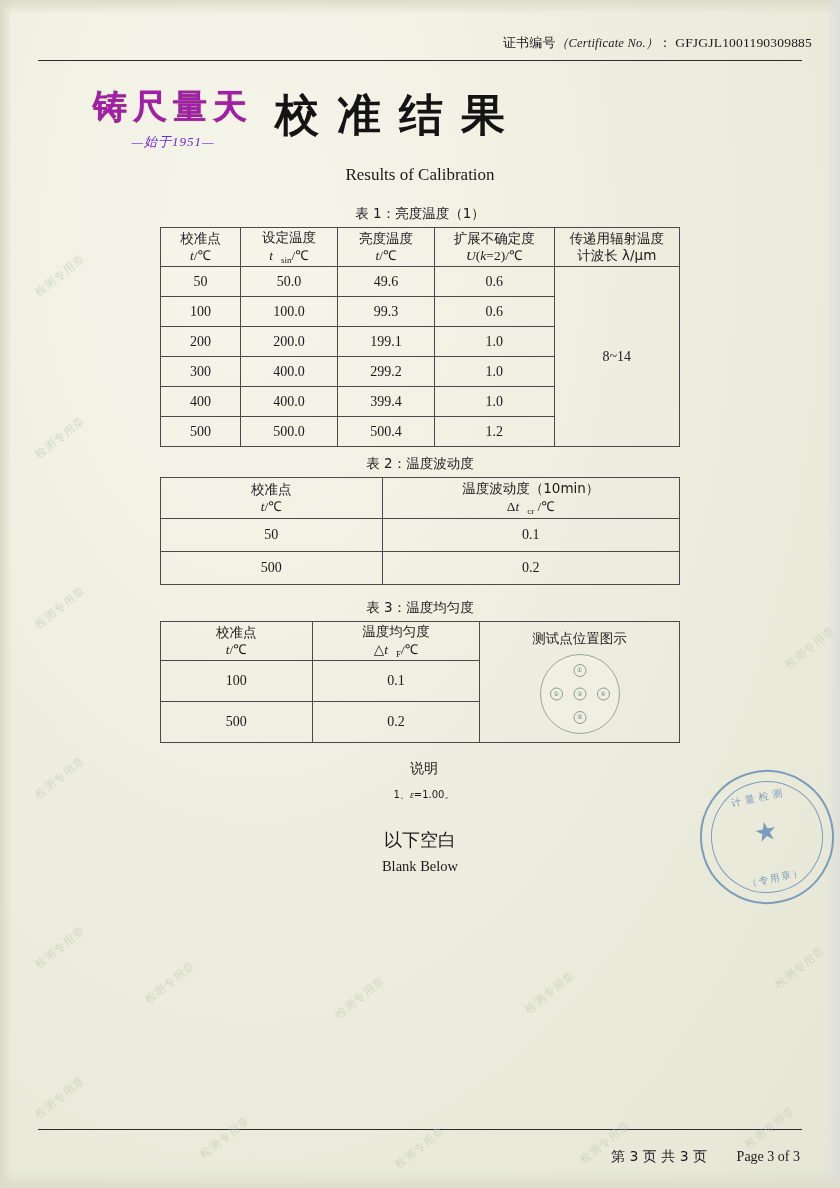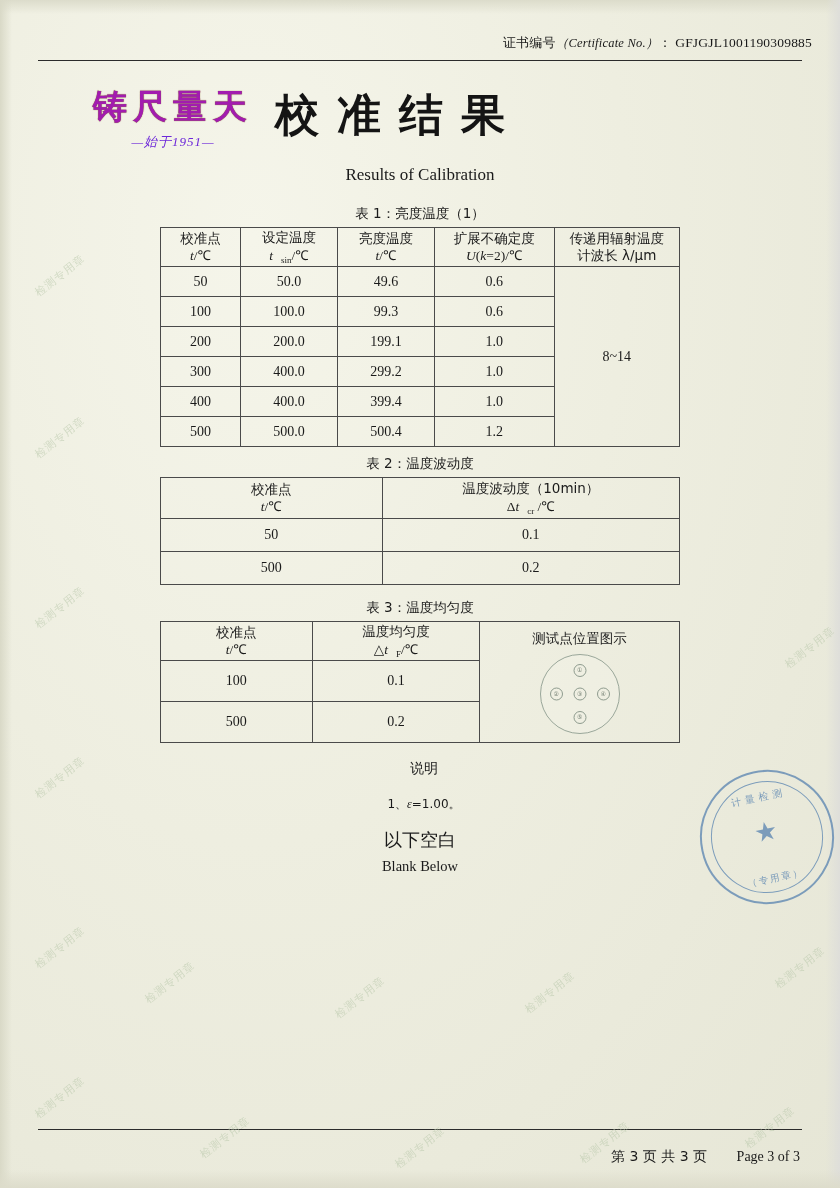--- a/index.html
+++ b/index.html
@@ -189,21 +189,21 @@
   .dot.e { right: 9px; top: 50%; transform: translateY(-50%); }
 
   
   .notes {
     position: absolute;
     top: 760px;
     left: 8px; right: 0;
     text-align: center;
   }
   .notes .n-title { font-family: "DejaVu Sans", sans-serif; font-size: 14px; }
-  .notes .n-line { margin-top: 18px; font-size: 12px; font-family: "DejaVu Sans", sans-serif; }
+  .notes .n-line { margin-top: 10px; font-size: 10px; font-family: "DejaVu Sans", sans-serif; }
   .notes .n-line .it { font-family: "Liberation Serif", serif; font-style: italic; }
 
   .blank {
     position: absolute;
     top: 828px;
     left: 0; right: 0;
     text-align: center;
   }
   .blank .b-cn { font-family: "DejaVu Sans", sans-serif; font-size: 18px; }
   .blank .b-en { margin-top: 6px; font-size: 14.5px; }

